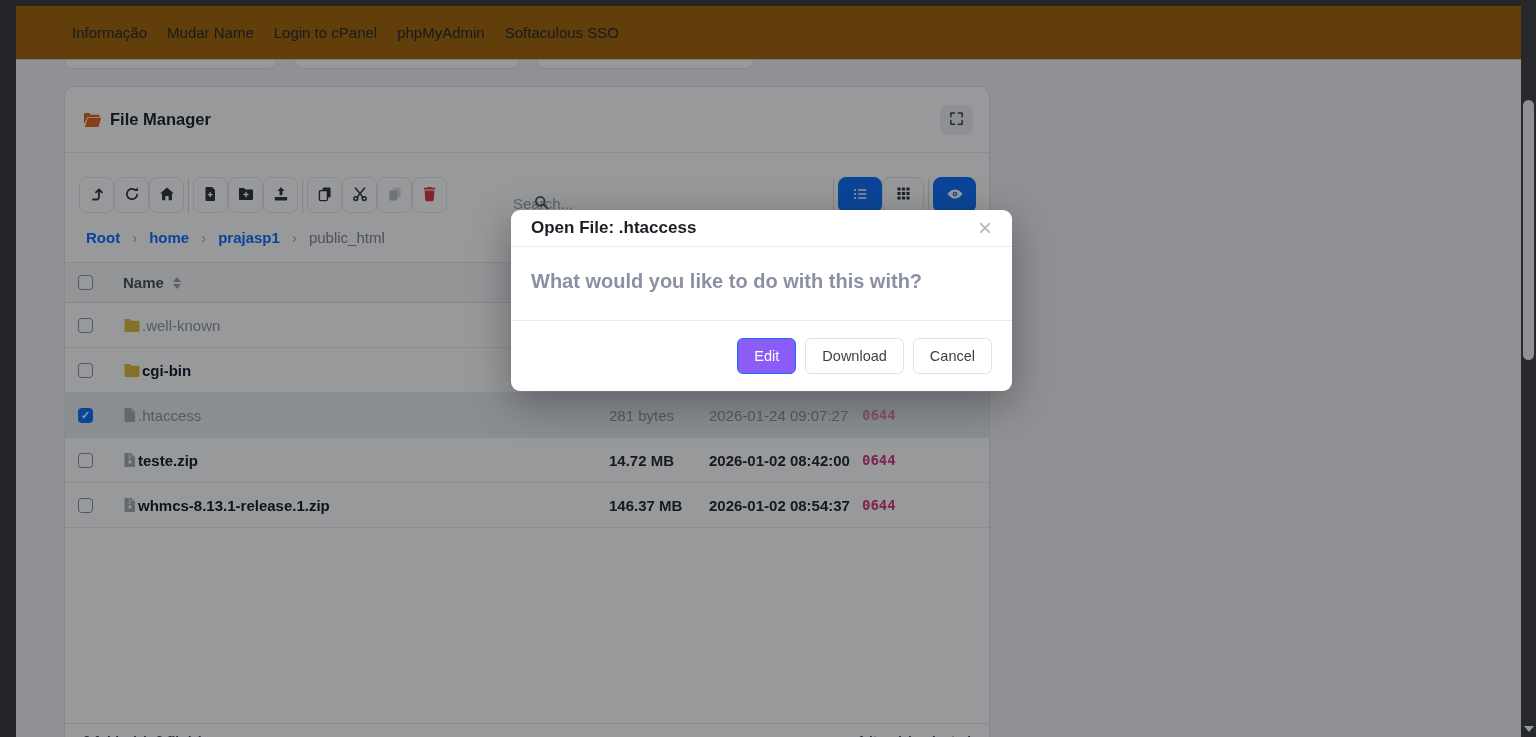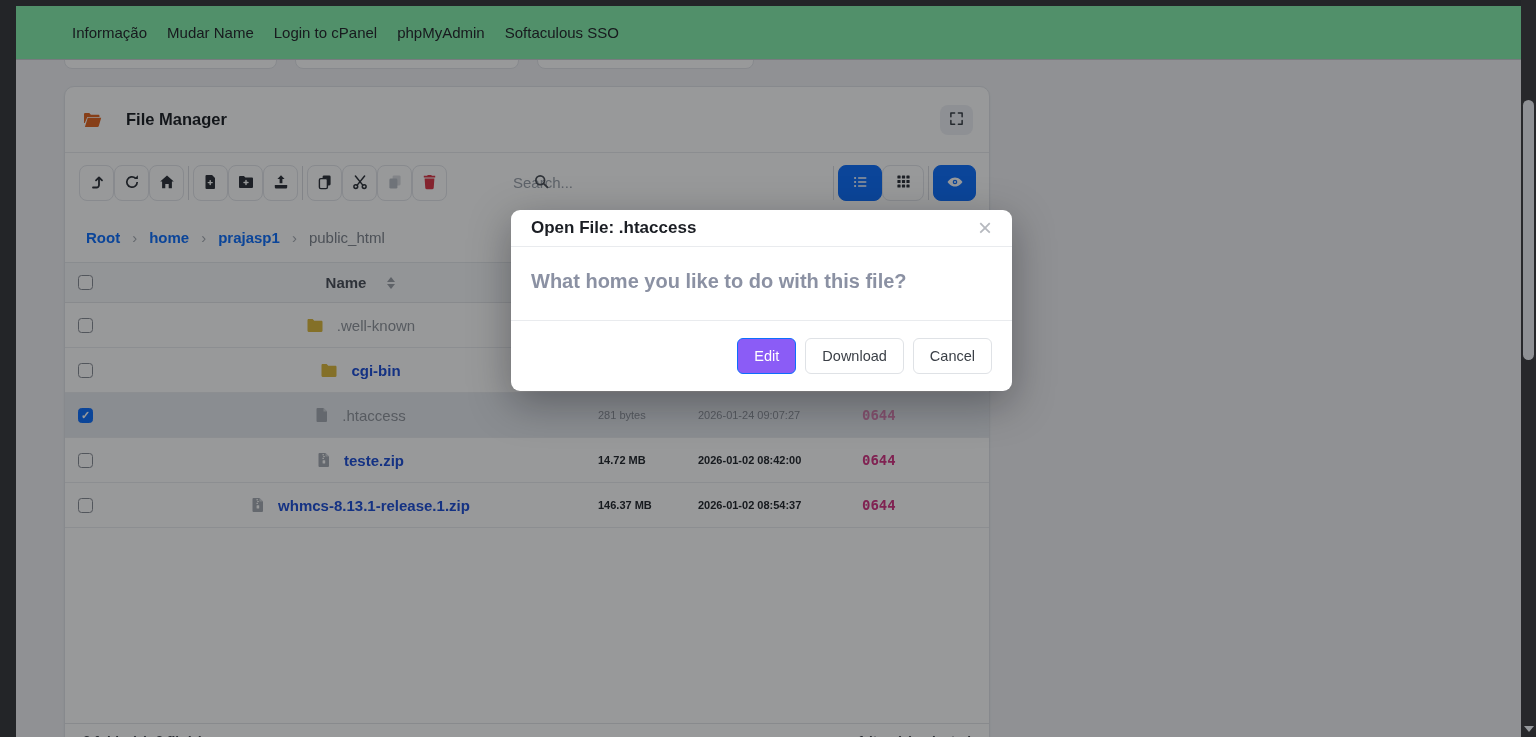--- a/index.html
+++ b/index.html
@@ -4,46 +4,46 @@
 <style>
   * { box-sizing: border-box; margin: 0; padding: 0; }
   html, body { width: 1536px; height: 737px; overflow: hidden; }
   body { background: #36373b; font-family: "Liberation Sans", sans-serif; position: relative; }
 
   
   .page { position: absolute; left: 16px; top: 6px; width: 1505px; height: 731px;
           background: #f1f2f5; overflow: hidden; }
 
   
-  .navbar { position: absolute; left: 0; top: 0; right: 0; height: 54px; background: #86efac;
+  .navbar { position: absolute; left: 0; top: 0; right: 0; height: 54px; background: #a16207;
             border-bottom: 1px solid #c9cbd0; display: flex; align-items: center; gap: 20px;
             padding-left: 56px; z-index: 2; }
   .nav-link { font-size: 15px; color: #23262b; text-decoration: none; cursor: pointer; }
 
   
   .peek-card { position: absolute; top: 38px; height: 25px; background: #fff;
                border: 1px solid #e2e4e9; border-radius: 8px; z-index: 1; }
   .peek-1 { left: 48px; width: 213px; }
   .peek-2 { left: 279px; width: 224px; }
   .peek-3 { left: 521px; width: 217px; }
 
   
   .card { position: absolute; left: 48px; top: 80px; width: 926px; height: 700px;
           background: #fff; border: 1px solid #e2e4e9; border-radius: 10px; z-index: 1;
           box-shadow: 0 1px 3px rgba(20,22,28,.05); }
 
   .card-header { height: 66px; display: flex; align-items: center; padding: 0 16px 0 18px;
                  border-bottom: 1px solid #e8eaee; }
-  .card-title { font-size: 16.5px; font-weight: 700; color: #1b1e24; margin-left: 24px; }
+  .card-title { font-size: 16.5px; font-weight: 700; color: #1b1e24; margin-left: 8px; }
   .expand-btn { margin-left: auto; width: 33px; height: 30px; background: #eef0f4; border: none;
                 border-radius: 8px; display: flex; align-items: center; justify-content: center;
                 color: #383e46; cursor: pointer; }
 
   
-  .toolbar { height: 60px; display: flex; align-items: center; padding: 0 13px 0 14px;
+  .toolbar { height: 60px; display: flex; align-items: flex-end; padding: 0 13px 0 14px;
              position: relative; }
   .tbtn { width: 35px; height: 36px; background: #fff; border: 1px solid #e3e5ea; border-radius: 8px;
           display: flex; align-items: center; justify-content: center; color: #2b3037; cursor: pointer; flex: none; }
   .tbtn.danger { color: #dc3545; }
   .tbtn.disabled { color: #b9bec6; }
   .vsep { width: 1px; height: 34px; background: #d9dbe0; margin: 0 4px; flex: none; }
   .search-wrap { position: relative; margin-left: 66px; flex: none; }
   .search-input { width: 160px; border: none; outline: none; background: transparent;
                   font-size: 15px; color: #3a3f46; font-family: "Liberation Sans", sans-serif; }
   .search-input::placeholder { color: #9aa1ab; }
@@ -62,36 +62,36 @@
   .crumb-current { color: #7e848d; }
   .crumb-sep { color: #a6abb3; font-size: 15px; }
 
   
   .thead { height: 40px; background: #f7f8fa; border-bottom: 1px solid #e3e5e9;
            display: flex; align-items: center; }
   .trow { height: 45px; border-bottom: 1px solid #ebedf0; display: flex; align-items: center; background: #fff; }
   .trow.selected { background: #e7eaf0; }
   .cell { display: flex; align-items: center; }
   .c-check { width: 45px; padding-left: 13px; flex: none; }
-  .c-name  { width: 488px; padding-left: 13px; flex: none; gap: 13px; justify-content: center; }
+  .c-name  { width: 488px; padding-left: 13px; flex: none; gap: 1px; }
   .c-size  { width: 100px; flex: none; }
   .c-date  { width: 164px; flex: none; }
   .c-perm  { width: 82px; flex: none; }
   .cb { width: 15px; height: 15px; border: 1.5px solid #878c94; border-radius: 3.5px; background: #fff;
         display: flex; align-items: center; justify-content: center; cursor: pointer; }
   .cb .tick { display: none; color: #fff; font-size: 11px; line-height: 1; font-weight: 700; }
   .cb.checked { background: #0d6efd; border-color: #0d6efd; }
   .cb.checked .tick { display: block; }
   .th-label { font-size: 15px; font-weight: 600; color: #494f58; }
   .sort-icon { display: inline-flex; flex-direction: column; gap: 2px; margin-left: 8px; vertical-align: middle; }
   .sort-icon i { width: 0; height: 0; border-left: 4px solid transparent; border-right: 4px solid transparent; display: block; }
   .sort-up { border-bottom: 5px solid #9ba0a8; }
   .sort-down { border-top: 5px solid #9ba0a8; }
-  .fname { font-size: 15px; font-weight: 700; color: #1d4ed8; cursor: pointer; }
-  .fsize, .fdate { font-size: 11px; font-weight: 700; color: #22262c; }
+  .fname { font-size: 15px; font-weight: 700; color: #0f172a; cursor: pointer; }
+  .fsize, .fdate { font-size: 15px; font-weight: 700; color: #22262c; margin-left: 11px; }
   .fperm { font-family: "DejaVu Sans Mono", monospace; font-size: 14px; font-weight: 700; color: #d63384; }
   .trow.muted .fname, .trow.muted .fsize, .trow.muted .fdate { color: #8f949c; font-weight: 500; }
   .trow.muted .fperm { opacity: .55; }
   .ficon { display: flex; align-items: center; }
 
   
   .card-footer { position: absolute; left: 0; right: 0; top: 636px; height: 60px;
                  border-top: 1px solid #e3e5e9; display: flex; justify-content: space-between;
                  padding: 9px 18px 0 18px; font-size: 13.5px; font-weight: 700; color: #42474f; }
 
@@ -428,21 +428,21 @@
   </div>
 </div>
 
 <div class="overlay"></div>
 
 <div class="modal">
   <div class="modal-header">
     <span class="modal-title">Open File: .htaccess</span>
     <button class="modal-close">×</button>
   </div>
-  <div class="modal-body">What home you like to do with this file?</div>
+  <div class="modal-body">What would you like to do with this with?</div>
   <div class="modal-footer">
     <button class="btn btn-primary">Edit</button>
     <button class="btn">Download</button>
     <button class="btn">Cancel</button>
   </div>
 </div>
 
 <div class="scrollbar">
   <div class="scroll-thumb"></div>
   <div class="scroll-arrow-down"></div>

